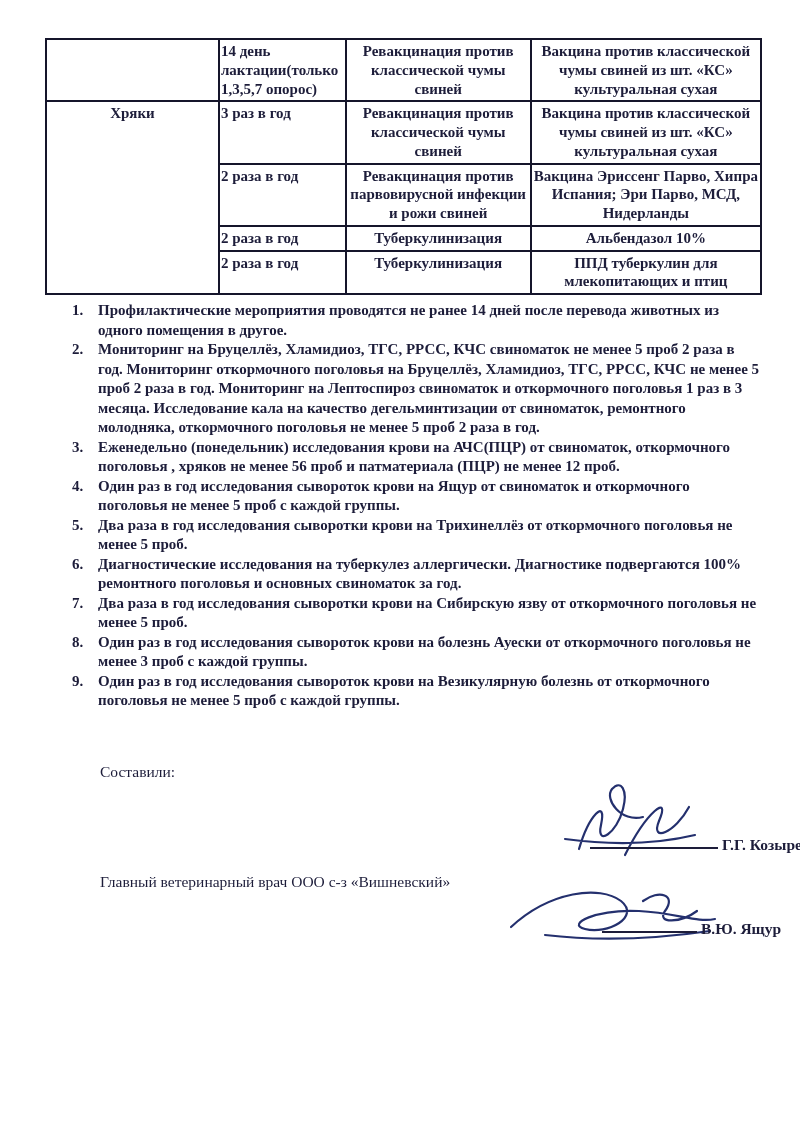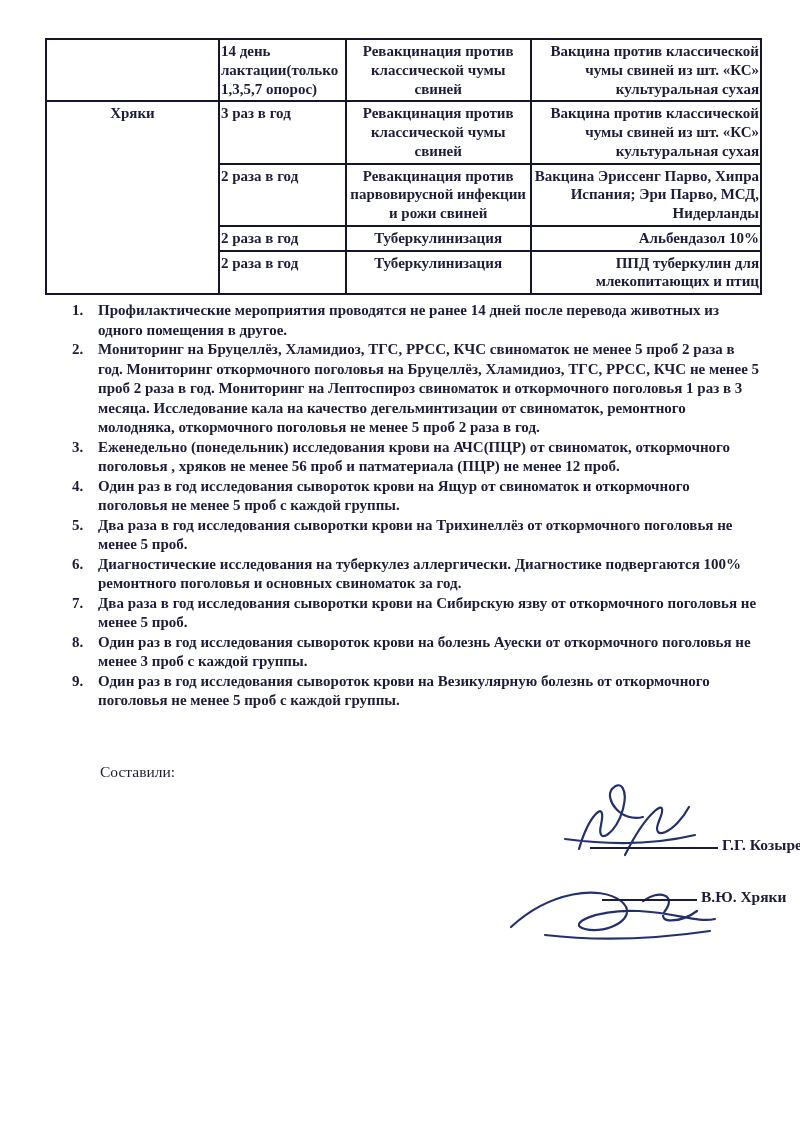--- a/index.html
+++ b/index.html
@@ -24,21 +24,21 @@
     font-weight:700;
     font-size:15px;
     line-height:1.25;
     padding:2px 1px;
     vertical-align:top;
     word-break:break-word;
   }
   td.c-animal{width:168px;text-align:center;padding-left:50px;}
   td.c-sched{width:122px;text-align:left;}
   td.c-proc{width:180px;text-align:center;}
-  td.c-drug{width:225px;text-align:right;}
+  td.c-drug{width:225px;text-align:center;}
 
   
   .notes{margin:6px 38px 0 72px;}
   .note{
     display:flex;
     font-weight:700;
     font-size:15px;
     line-height:1.3;
   }
   .note .num{flex:0 0 26px;}
@@ -145,27 +145,28 @@
                M70 78 C 92 34, 116 16, 104 44 C 95 66, 120 56, 134 30
                M10 62 C 40 66, 90 70, 140 58" fill="none" stroke="#24306e" stroke-width="2.2" stroke-linecap="round"></path>
     </svg>
 
     <div class="sig-row">
       <div class="sig-name" style="left:556px;top:26px;">
         <span class="uline"></span><span>Г.Г. Козырева</span>
       </div>
     </div>
 
+    <div class="f-line" style="margin-top:14px;">Главный ветеринарный врач  ООО с-з «Вишневский»</div>
 
     <svg class="sig-svg" style="left:505px;top:120px;" width="215" height="66" viewBox="0 0 215 66">
       <path d="M6 44 C 45 8, 95 2, 116 18 C 136 34, 102 52, 80 46 C 60 41, 92 26, 134 28 C 172 30, 192 40, 210 36
                M138 18 C 154 6, 172 12, 160 28 C 151 41, 176 40, 192 28
                M40 52 C 90 58, 150 56, 205 48" fill="none" stroke="#24306e" stroke-width="2.2" stroke-linecap="round"></path>
     </svg>
 
     <div class="sig-row">
       <div class="sig-name" style="left:568px;top:26px;">
-        <span class="uline" style="width:95px;"></span><span>В.Ю. Хряки</span>
+        <span class="uline" style="width:95px;"></span><span>В.Ю. Ящур</span>
       </div>
     </div>
   </div>
 
 </div>
 
 </body></html>

